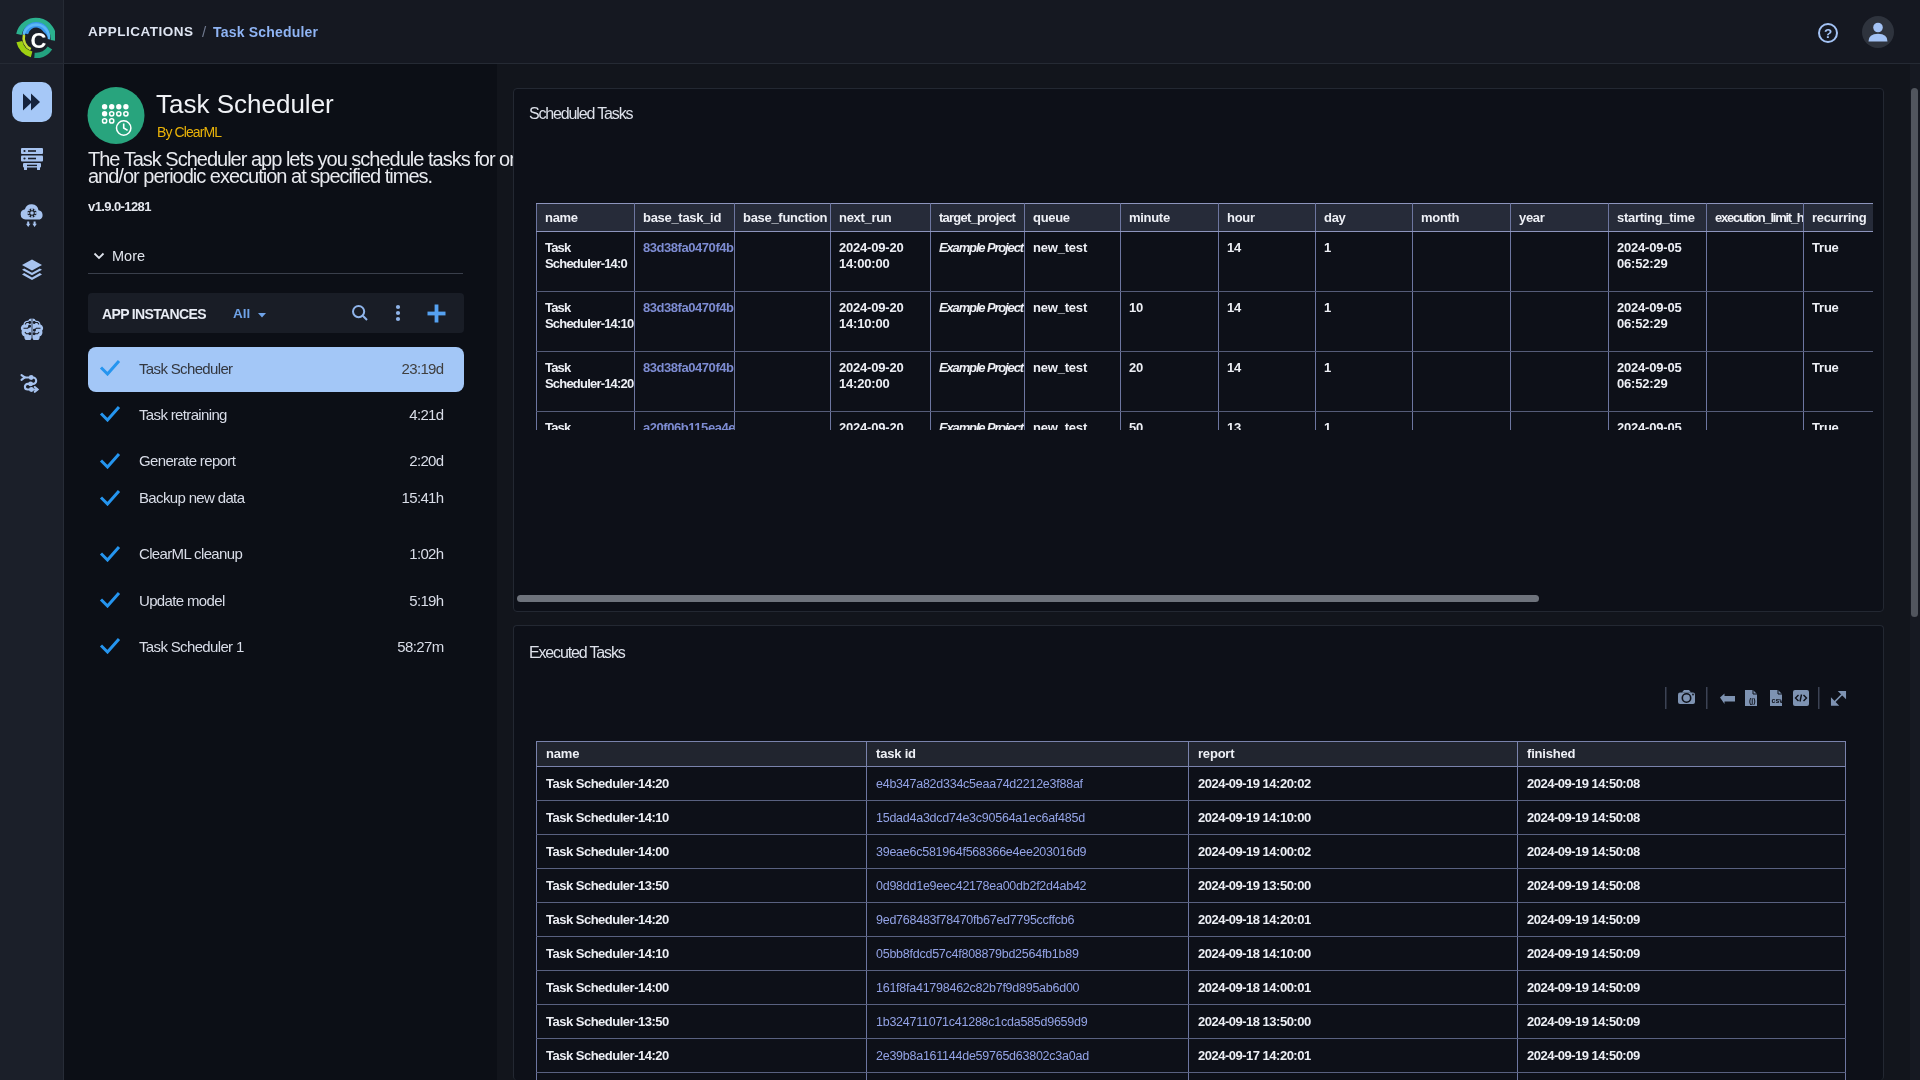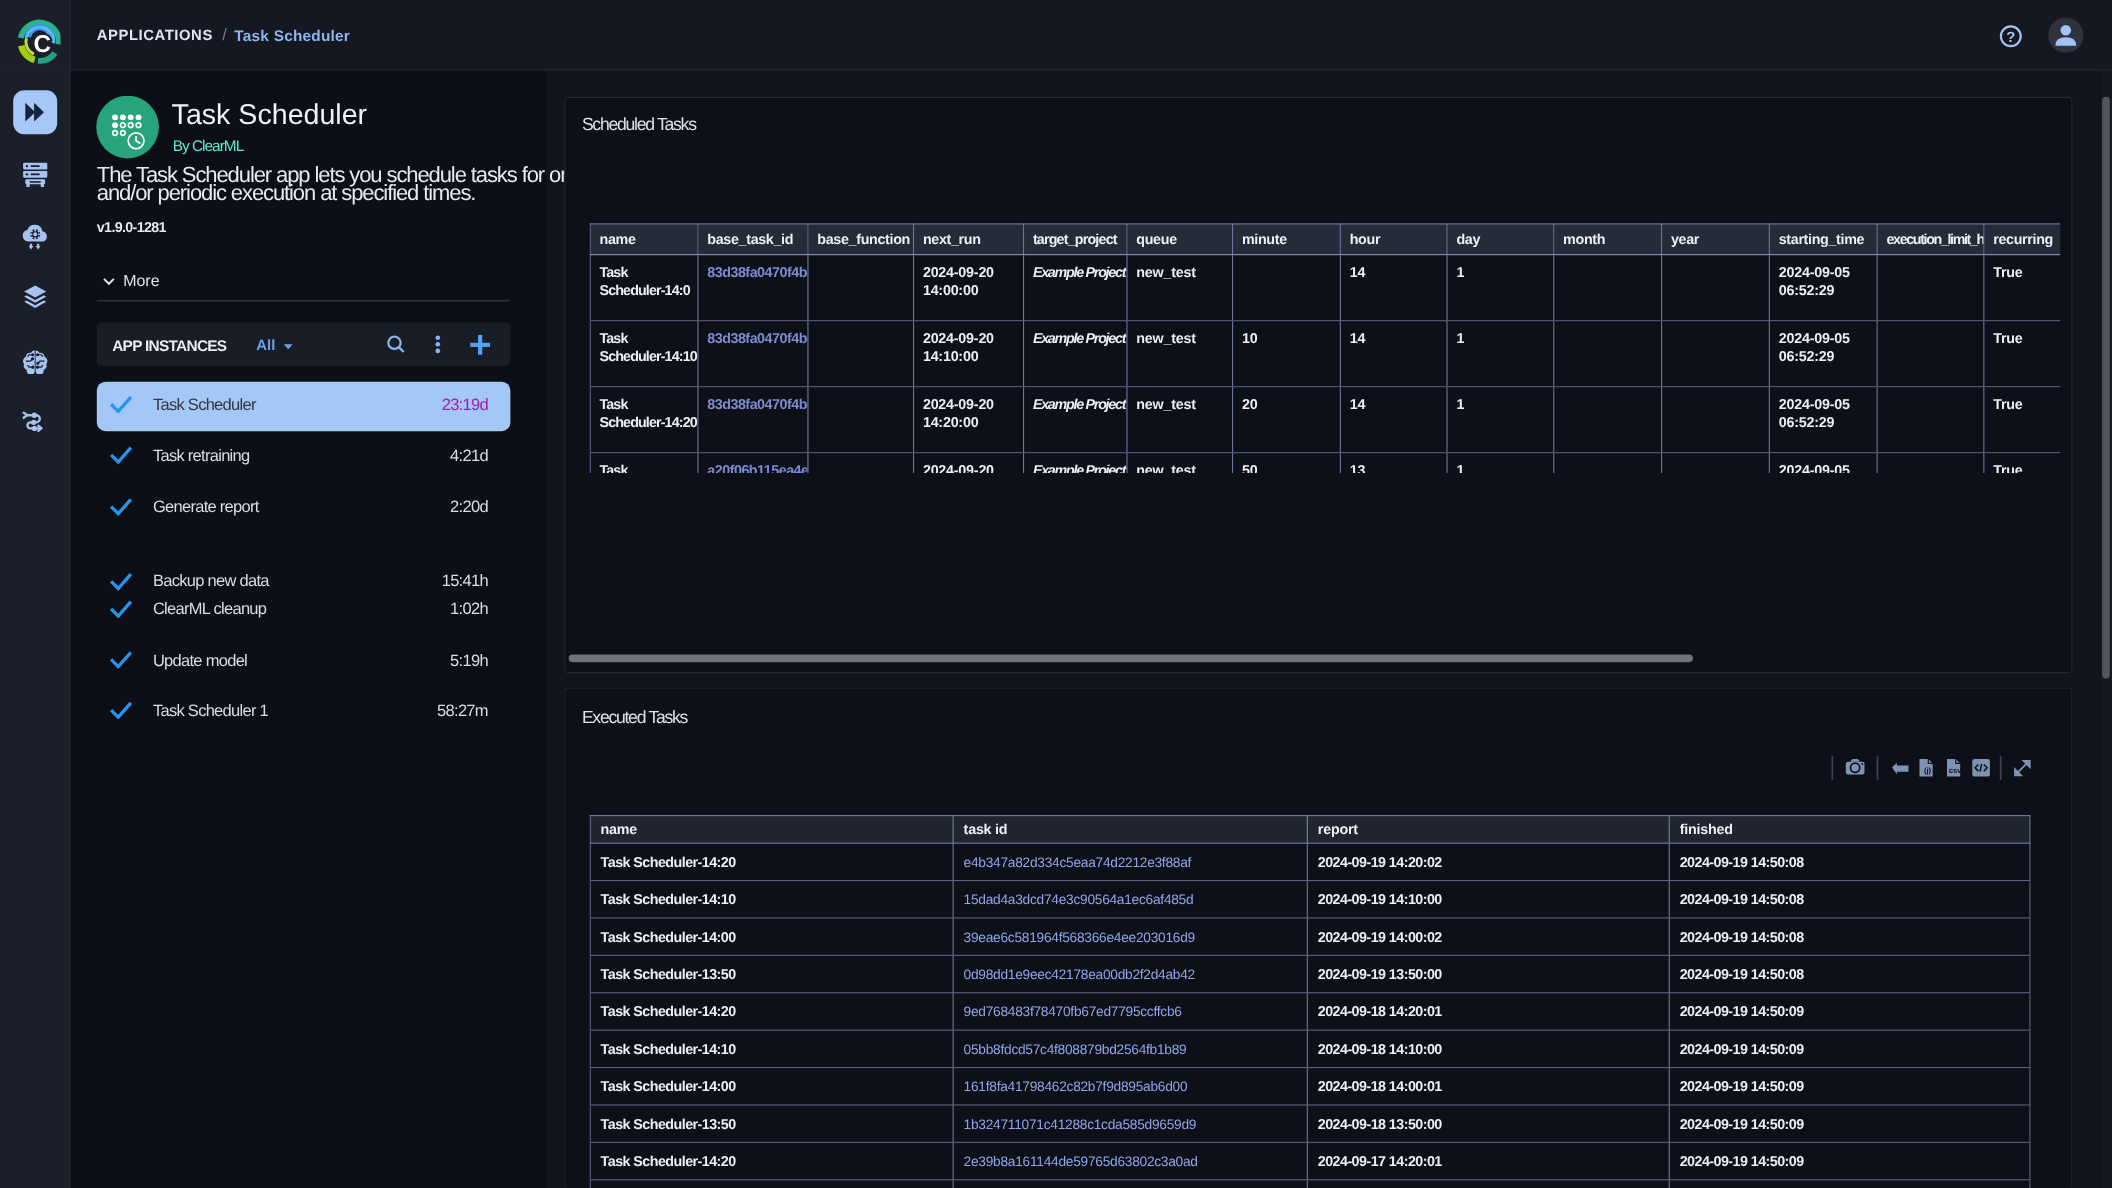--- a/index.html
+++ b/index.html
@@ -162,21 +162,21 @@
       <circle cx="38.9" cy="26.8" r="2.1"></circle>
   <circle cx="17.6" cy="33.9" r="2.1"></circle>
       <circle cx="24.7" cy="33.9" r="2.1"></circle>
   <circle cx="36.7" cy="41" r="7.2"></circle>
  </g>
  <g stroke="#ffffff" stroke-width="1.6" fill="none">
   <path d="M36.7 36.6 V41 L40.6 43.4"></path>
  </g>
 </svg>
 <div class="abs" style="left:156px;top:89px;font-size:26px;color:#f0f2f6;white-space:nowrap">Task Scheduler</div>
-<div class="abs" style="left:157px;top:124px;font-size:14px;letter-spacing:-0.9px;color:#5eead4;white-space:nowrap">By ClearML</div>
+<div class="abs" style="left:157px;top:124px;font-size:14px;letter-spacing:-0.9px;color:#eab308;white-space:nowrap">By ClearML</div>
 <div class="abs" style="left:88px;top:151px;font-size:20px;letter-spacing:-1px;line-height:17px;color:#e8eaef;white-space:nowrap">The Task Scheduler app lets you schedule tasks for one-shot<br>and/or periodic execution at specified times.</div>
 <div class="abs" style="left:88px;top:199px;font-size:13px;font-weight:700;letter-spacing:-.6px;color:#e4e7ee">v1.9.0-1281</div>
 <svg class="abs" style="left:92px;top:249px" width="14" height="14" viewBox="0 0 14 14" fill="none">
  <path d="M2.5 4.5 L7 9 L11.5 4.5" stroke="#dfe3ec" stroke-width="1.8"></path>
   </svg>
 <div class="abs" style="left:112px;top:248px;font-size:14.5px;color:#e0e4ec">More</div>
 <div class="abs" style="left:88px;top:273px;width:375px;height:1px;background:#3a3f4b"></div>
 <div class="abs" style="left:88px;top:293px;width:376px;height:40px;border-radius:4px;background:#191d26"></div>
 <div class="abs" style="left:102px;top:306px;font-size:14px;font-weight:700;color:#e8ecf4;letter-spacing:-.65px">APP INSTANCES</div>
 <div class="abs" style="left:233px;top:306px;font-size:13.5px;font-weight:700;color:#6fa3e8">All</div>
@@ -194,37 +194,37 @@
   </svg>
 <svg class="abs" style="left:426px;top:303px" width="21" height="21" viewBox="0 0 21 21" fill="#55a1f1">
  <rect x="8.6" y="1.5" width="3.8" height="18"></rect>
     <rect x="1.5" y="8.6" width="18" height="3.8"></rect>
   </svg>
 <div class="abs inst" style="top:346.5px;background:#a3c7f7">
     <svg style="position:absolute;left:11px;top:11.5px" width="22" height="18" viewBox="0 0 22 18" fill="none">
       <path d="M2 9.5 L8.5 16 L20 3" stroke="#2595ef" stroke-width="3"></path>
     </svg>
     <span class="nm" style="color:#33373f">Task Scheduler</span>
-    <span class="tm" style="color:#a21caf">23:19d</span>
+    <span class="tm" style="color:#404040">23:19d</span>
   </div>
 <div class="abs inst" style="top:392.9px;">
     <svg style="position:absolute;left:11px;top:11.5px" width="22" height="18" viewBox="0 0 22 18" fill="none">
       <path d="M2 9.5 L8.5 16 L20 3" stroke="#2595ef" stroke-width="3"></path>
     </svg>
     <span class="nm" style="">Task retraining</span>
     <span class="tm" style="">4:21d</span>
   </div>
 <div class="abs inst" style="top:439.3px;">
     <svg style="position:absolute;left:11px;top:11.5px" width="22" height="18" viewBox="0 0 22 18" fill="none">
       <path d="M2 9.5 L8.5 16 L20 3" stroke="#2595ef" stroke-width="3"></path>
     </svg>
     <span class="nm" style="">Generate report</span>
     <span class="tm" style="">2:20d</span>
   </div>
-<div class="abs inst" style="top:507px;">
+<div class="abs inst" style="top:476px;">
     <svg style="position:absolute;left:11px;top:11.5px" width="22" height="18" viewBox="0 0 22 18" fill="none">
       <path d="M2 9.5 L8.5 16 L20 3" stroke="#2595ef" stroke-width="3"></path>
     </svg>
     <span class="nm" style="">Backup new data</span>
     <span class="tm" style="">15:41h</span>
   </div>
 <div class="abs inst" style="top:532.1px;">
     <svg style="position:absolute;left:11px;top:11.5px" width="22" height="18" viewBox="0 0 22 18" fill="none">
       <path d="M2 9.5 L8.5 16 L20 3" stroke="#2595ef" stroke-width="3"></path>
     </svg>

